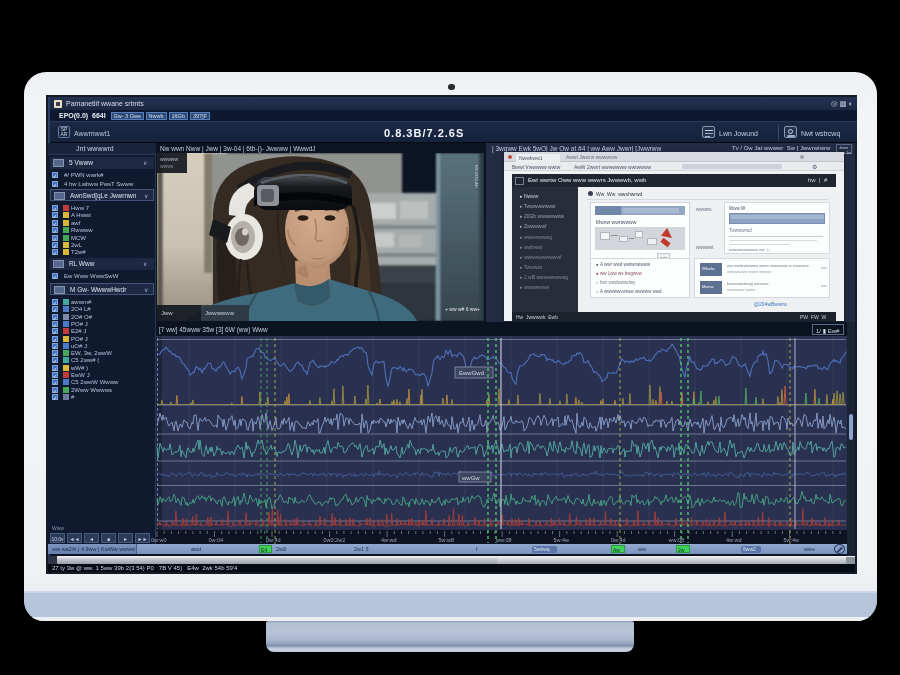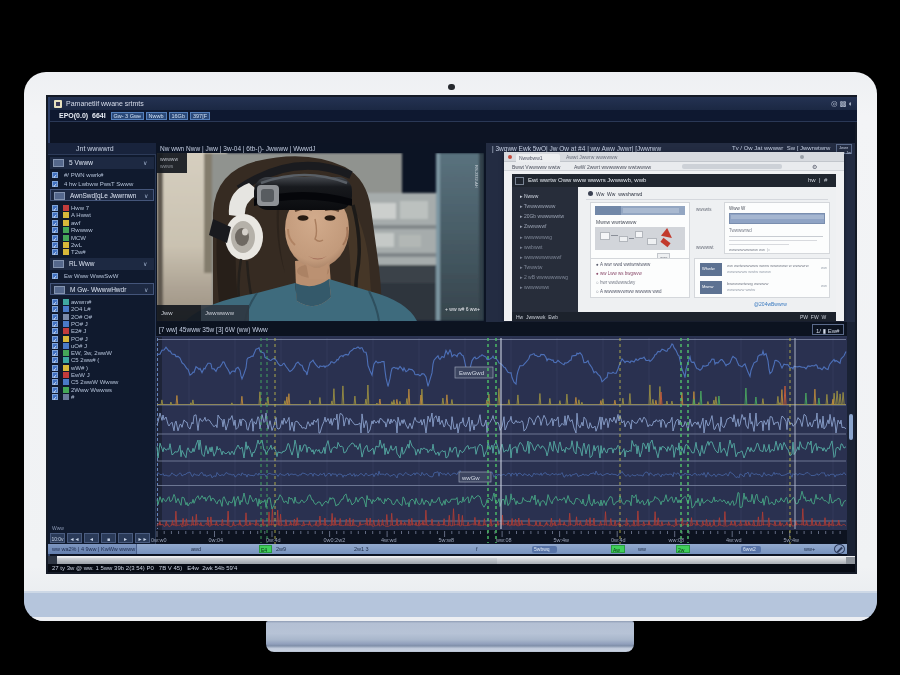--- a/index.html
+++ b/index.html
@@ -26,20 +26,38 @@
       </div>
     <span class="tx" style="left:16px;top:3px;font-size:7px;color:#d6dcea;">Pamanetlif wwane srtmts</span>
     <span class="tx" style="left:781px;top:2px;font-size:7.5px;color:#b6c0d2;letter-spacing:2px;">◎▩◐</span>
   </div>
 
   <div class="ab" style="left:0;top:13px;width:807px;height:12px;background:#0e1830;border-bottom:1px solid #2a3856;">
     <span class="tx" style="left:9px;top:2px;font-size:7px;color:#e8ecf4;font-weight:bold;">EPO(0.0)&nbsp;&nbsp;664I</span>
     <span class="tx" style="left:61px;top:2.5px;font-size:5.5px;color:#cfe0f4;"><span style="background:#2a4878;border:1px solid #5580bc;padding:0 1.5px;">Gw- 3 Gwe</span><span style="background:#2a4878;border:1px solid #5580bc;padding:0 2px;margin-left:2px;">Nwwb</span><span style="background:#2a4878;border:1px solid #5580bc;padding:0 2px;margin-left:2px;">16Gb</span><span style="background:#2a4878;border:1px solid #5580bc;padding:0 2px;margin-left:2px;">397[F</span></span>
   </div>
 
+  <div class="ab" style="left:0;top:25px;width:807px;height:21px;background:linear-gradient(180deg,#1b2946,#15223c);border-bottom:1px solid #060a12;">
+    <div class="ab" style="left:8px;top:4px;width:12px;height:12px;border:1px solid #6a7a9a;border-radius:2px;color:#cdd6e6;font-size:5px;line-height:5px;text-align:center;">SP<br>AR</div>
+    <span class="tx" style="left:24px;top:8px;font-size:7px;color:#b8c4da;">Awwmwwt1</span>
+    <span class="tx" style="left:334px;top:5px;font-size:11px;font-weight:bold;color:#f2f5fa;letter-spacing:1px;">0.8.3B/7.2.6S</span>
+    <div class="ab" style="left:652px;top:4px;width:13px;height:12px;border:1px solid #8a97ae;border-radius:2px;background:#24344f;">
+        <div class="ab" style="left:2px;top:3px;width:8px;height:1px;background:#c8d2e4;"></div>
+        <div class="ab" style="left:2px;top:6px;width:8px;height:1px;background:#9fb0c8;"></div>
+        <div class="ab" style="left:2px;top:9px;width:5px;height:1px;background:#9fb0c8;"></div>
+      </div>
+    <span class="tx" style="left:669px;top:8px;font-size:7px;color:#c2cde0;">Lwn Jowund</span>
+    <div class="ab" style="left:728px;top:3px;width:1px;height:15px;background:#3a4a66;"></div>
+    <div class="ab" style="left:734px;top:4px;width:13px;height:12px;border:1px solid #8a97ae;border-radius:2px;background:#24344f;">
+        <div class="ab" style="left:3px;top:2px;width:5px;height:5px;border-radius:50%;border:1px solid #c8d2e4;"></div>
+        <div class="ab" style="left:2px;top:8px;width:8px;height:2px;border-radius:2px;background:#9fb0c8;"></div>
+      </div>
+    <span class="tx" style="left:751px;top:8px;font-size:7px;color:#c2cde0;">Nwt wstrcwq</span>
+
+  </div>
 </div>
 <div class="ab" style="left:48px;top:97px;width:807px;height:475px;pointer-events:none;">
     <div class="ab" style="left:0;top:46px;width:108px;height:401px;background:#101a2e;border-right:1px solid #2a3854;"></div>
     <div class="ab" style="left:0;top:46px;width:108px;height:12px;background:#18233c;border-bottom:1px solid #2c3a58;">
       <span class="tx" style="left:28px;top:2px;font-size:7px;color:#c8d2e4;">Jnt wwwwrd</span>
     </div>
     <div class="ab" style="left:2px;top:60px;width:104px;height:12px;background:#1d2942;">
       <div class="ab" style="left:3px;top:2px;width:11px;height:8px;background:#55688c;border:1px solid #8494b0;"></div>
       <span class="tx" style="left:19px;top:2px;font-size:6.5px;color:#dce4f2;">5 Vwww</span>
       <span class="tx" style="left:93px;top:2px;font-size:6px;color:#9fb0cc;">∨</span>

